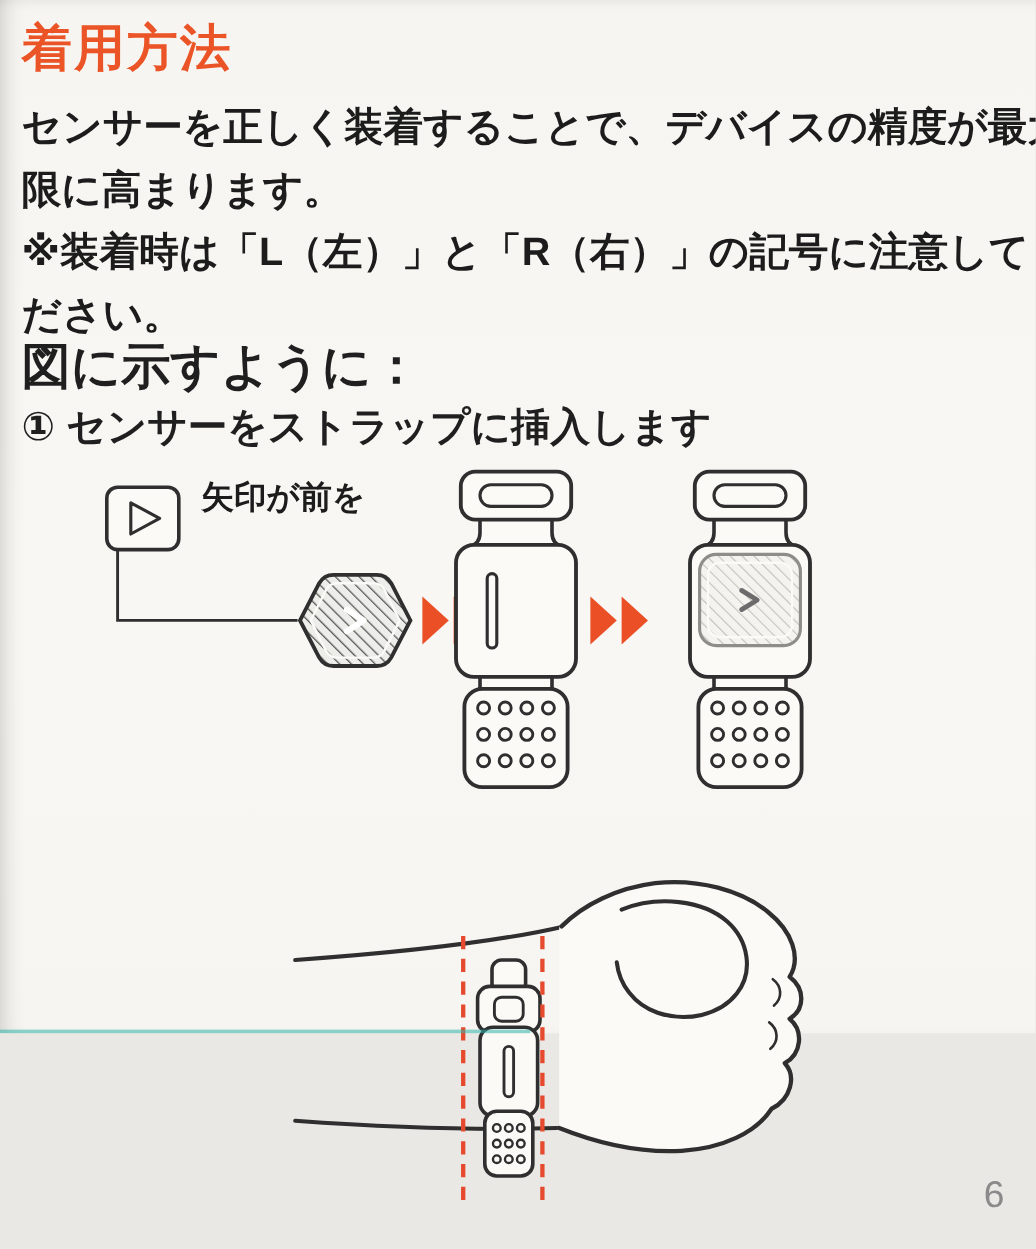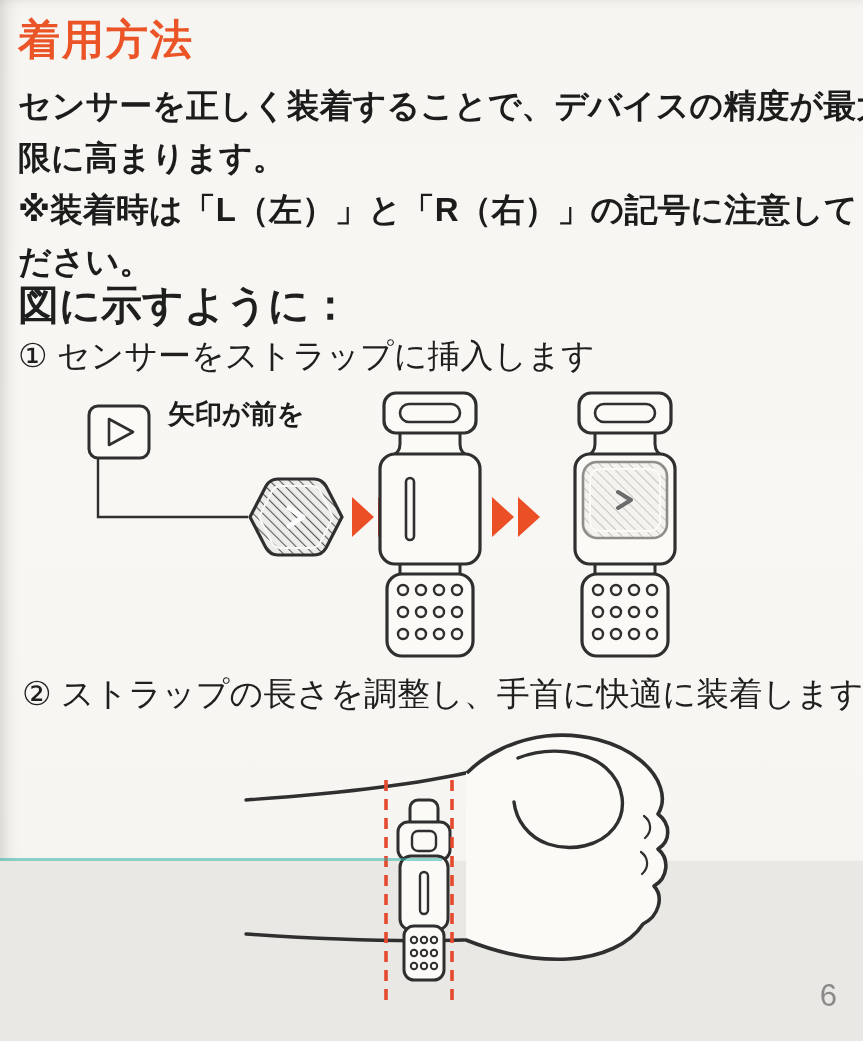--- a/index.html
+++ b/index.html
@@ -34,21 +34,21 @@
   .body-text span { display: block; white-space: nowrap; }
   .intro { top: 80px; }
   .note  { top: 184px; }
   .figure-heading {
     left: 18px; top: 278px;
     font-size: 41px; font-weight: 800;
     white-space: nowrap;
   }
   .step-text {
     left: 18px;
-    font-size: 33px; font-weight: 400;
+    font-size: 33px; font-weight: 700;
     white-space: nowrap;
     text-align: right;
   }
   .step-1 { top: 334px; }
   .step-2 { top: 672px; left: 22px; }
   .callout-text {
     left: 168px; top: 396px;
     font-size: 27px; font-weight: 600;
     line-height: 37px;
     color: #1c1c1c;
@@ -157,21 +157,20 @@
         <rect x="590" y="79" width="70" height="62" rx="10" fill="none" stroke="#fbfaf7" stroke-width="2"></rect>
         <path d="M 618 102 L 631 110 L 618 118" fill="none" stroke="#6b6b6b" stroke-width="4" stroke-linecap="round" stroke-linejoin="round"></path>
       </g>
     </g>
   </svg>
 
   <div class="abs callout-text">
     <span>矢印が前を</span>
   </div>
 
-  <div class="abs step-text step-2">② ストラップの長さを調整し、手首に快適に装着します</div>
 
   <svg class="abs diagram-2" width="863" height="300" viewBox="0 0 863 300">
 
     <g fill="none" stroke="#2f2f2f" stroke-width="3.4" stroke-linecap="round">
       <path d="M 246 78 C 330 72, 410 64, 470 50"></path>
       <path d="M 246 212 C 330 218, 400 220, 464 218"></path>
     </g>
 
     <g>
       <path d="M 468 50

